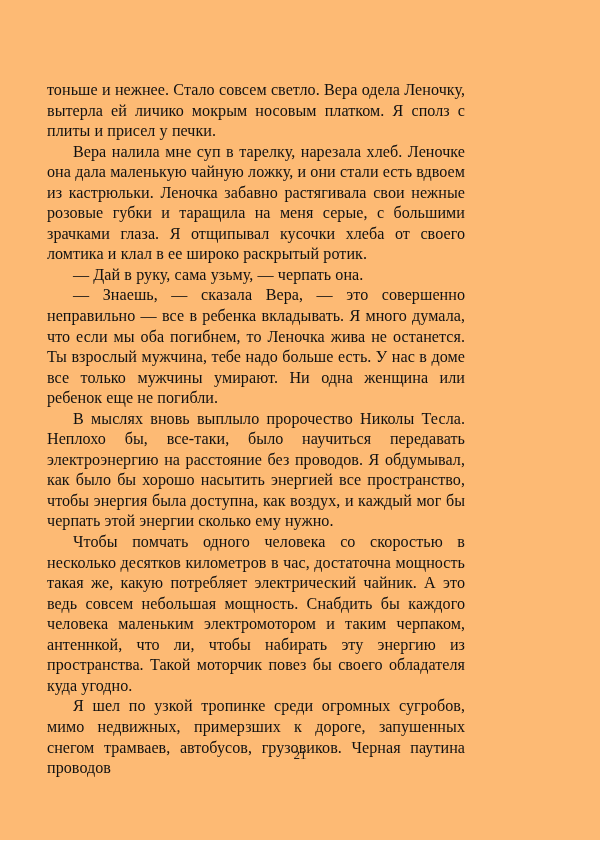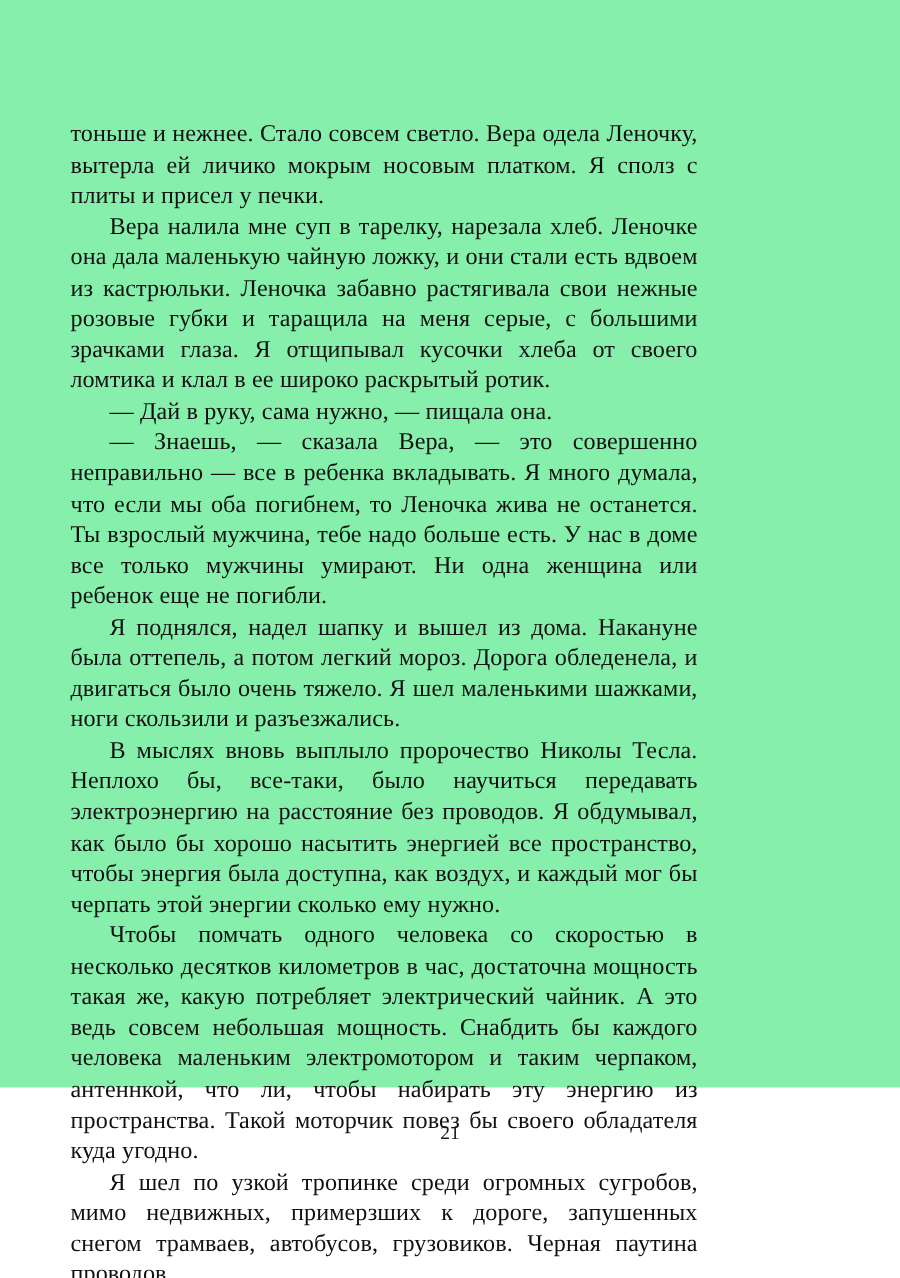--- a/index.html
+++ b/index.html
@@ -13,22 +13,22 @@
     height: 852px;
     overflow: hidden;
     font-family: "Liberation Serif", "DejaVu Serif", serif;
     color: #111111;
     -webkit-font-smoothing: antialiased;
   }
 
   .page {
     position: relative;
     width: 600px;
-    height: 725px;
-    background: #86efac;
+    height: 840px;
+    background: #fdba74;
     box-sizing: border-box;
   }
 
   .text-block {
     position: absolute;
     left: 47px;
     top: 80px;
     width: 418px;
   }
 
@@ -68,25 +68,24 @@
 <body>
 
 <div class="page">
 
   <div class="text-block">
 
     <p class="para">тоньше и нежнее. Стало совсем светло. Вера одела Леночку, вытерла ей личико мокрым носовым платком. Я сполз с плиты и присел у печки.</p>
 
     <p class="para indent">Вера налила мне суп в тарелку, нарезала хлеб. Леночке она дала маленькую чайную ложку, и они стали есть вдвоем из кастрюльки. Леночка забавно растягивала свои нежные розовые губки и таращила на меня серые, с большими зрачками глаза. Я отщипывал кусочки хлеба от своего ломтика и клал в ее широко раскрытый ротик.</p>
 
-    <p class="para dialogue">— Дай в руку, сама нужно, — пищала она.</p>
+    <p class="para dialogue">— Дай в руку, сама узьму, — черпать она.</p>
 
     <p class="para dialogue">— Знаешь, — сказала Вера, — это совершенно неправильно — все в ребенка вкладывать. Я много думала, что если мы оба погибнем, то Леночка жива не останется. Ты взрослый мужчина, тебе надо больше есть. У нас в доме все только мужчины умирают. Ни одна женщина или ребенок еще не погибли.</p>
 
-    <p class="para indent">Я поднялся, надел шапку и вышел из дома. Накануне была оттепель, а потом легкий мороз. Дорога обледенела, и двигаться было очень тяжело. Я шел маленькими шажками, ноги скользили и разъезжались.</p>
 
     <p class="para indent">В мыслях вновь выплыло пророчество Николы Тесла. Неплохо бы, все-таки, было научиться передавать электроэнергию на расстояние без проводов. Я обдумывал, как было бы хорошо насытить энергией все пространство, чтобы энергия была доступна, как воздух, и каждый мог бы черпать этой энергии сколько ему нужно.</p>
 
     <p class="para indent">Чтобы помчать одного человека со скоростью в несколько десятков километров в час, достаточна мощность такая же, какую потребляет электрический чайник. А это ведь совсем небольшая мощность. Снабдить бы каждого человека маленьким электромотором и таким черпаком, антеннкой, что ли, чтобы набирать эту энергию из пространства. Такой моторчик повез бы своего обладателя куда угодно.</p>
 
     <p class="para indent">Я шел по узкой тропинке среди огромных сугробов, мимо недвижных, примерзших к дороге, запушенных снегом трамваев, автобусов, грузовиков. Черная паутина проводов</p>
 
   </div>
 
   <div class="page-number">21</div>

